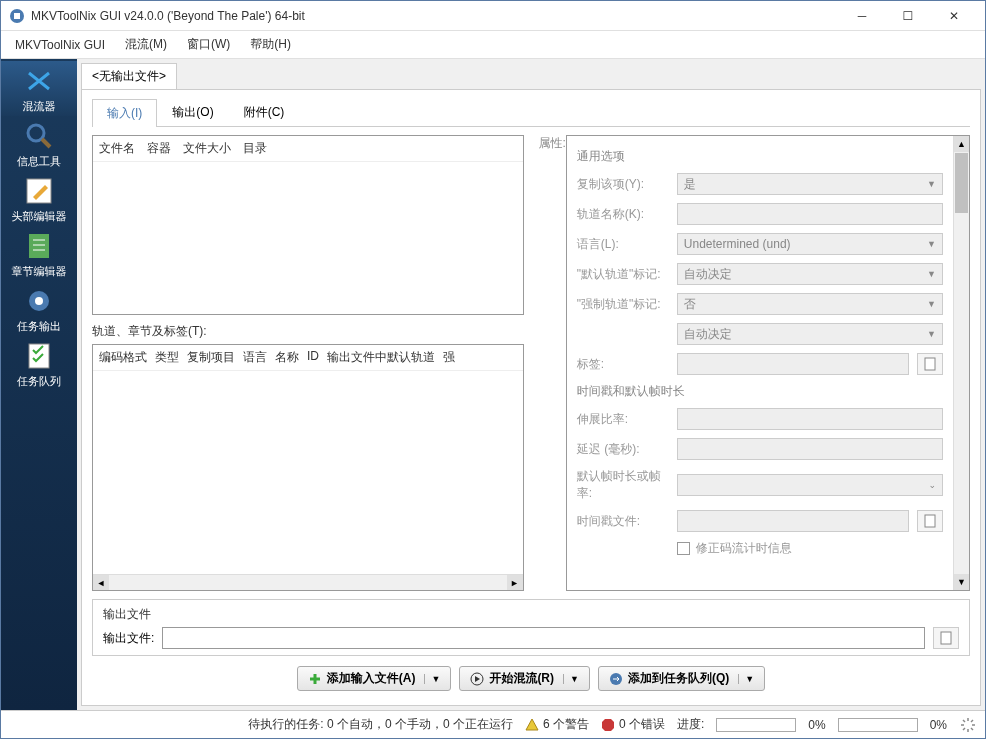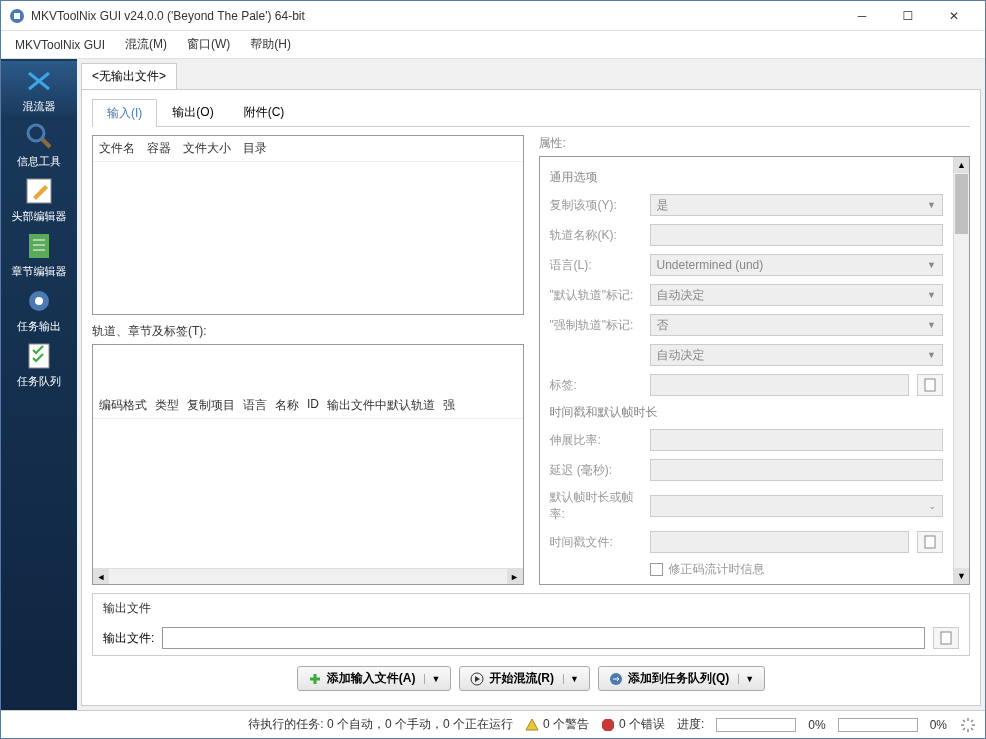--- a/index.html
+++ b/index.html
@@ -29,32 +29,32 @@
     .file-tab-close { font-size: 10px; color: #c00; }
     
     .inner-panel { flex: 1; background: #fff; border: 1px solid #ccc; display: flex; flex-direction: column; padding: 8px 10px; }
     
     .io-tabs { display: flex; border-bottom: 1px solid #ccc; margin-bottom: 8px; }
     .io-tab { padding: 5px 14px; border: 1px solid transparent; border-bottom: none; }
     .io-tab.active { border-color: #ccc; background: #fff; position: relative; top: 1px; color: #4a7ab0; }
     
     .main-content { flex: 1; display: flex; gap: 8px; min-height: 0; }
     .left-col { flex: 1; display: flex; flex-direction: column; min-width: 0; }
-    .right-col { flex: 1; display: flex; flex-direction: column; min-width: 0; padding-left: 7px; }
+    .right-col { flex: 1; display: flex; min-width: 0; padding-left: 7px; }
     
     .section-label { color: #888; margin-bottom: 4px; }
     .section-label.dark { color: #333; }
     
     .listbox { border: 1px solid #999; background: #fff; flex: 1; overflow: hidden; }
     .listbox-header { display: flex; border-bottom: 1px solid #eee; padding: 4px 6px; gap: 12px; }
     .listbox-header span { color: #333; white-space: nowrap; }
     
     .tracks-section { display: flex; flex-direction: column; flex: 1; margin-top: 8px; min-height: 0; }
     .tracks-box { border: 1px solid #999; flex: 1; display: flex; flex-direction: column; overflow: hidden; }
-    .tracks-header { display: flex; padding: 4px 6px; gap: 8px; border-bottom: 1px solid #eee; white-space: nowrap; overflow: hidden; margin-top: 48px; }
+    .tracks-header { display: flex; padding: 4px 6px; gap: 8px; border-bottom: 1px solid #eee; white-space: nowrap; overflow: hidden; }
     .tracks-header span { color: #333; white-space: nowrap; }
     .tracks-scroll { flex: 1; }
     .hscrollbar { height: 16px; background: #f0f0f0; border-top: 1px solid #ddd; display: flex; align-items: center; }
     .hscrollbar-btn { width: 16px; height: 16px; background: #e0e0e0; display: flex; align-items: center; justify-content: center; font-size: 9px; }
     .hscrollbar-track { flex: 1; }
     
     .props-box { border: 1px solid #999; flex: 1; display: flex; overflow: hidden; }
     .props-content { flex: 1; padding: 6px 10px; overflow-y: hidden; }
     .vscrollbar { width: 16px; background: #f0f0f0; border-left: 1px solid #ddd; display: flex; flex-direction: column; }
     .vscrollbar-btn { height: 16px; background: #e0e0e0; display: flex; align-items: center; justify-content: center; font-size: 9px; }
@@ -64,21 +64,21 @@
     .form-row { display: flex; align-items: center; margin-bottom: 8px; gap: 8px; }
     .form-label { width: 92px; color: #999; font-size: 12px; }
     .form-control { flex: 1; height: 22px; background: #eee; border: 1px solid #ccc; padding: 2px 6px; color: #888; }
     .form-control.combo { display: flex; align-items: center; justify-content: space-between; }
     .combo-arrow { font-size: 9px; color: #888; }
     .icon-btn { width: 26px; height: 22px; background: #f5f5f5; border: 1px solid #ccc; display: flex; align-items: center; justify-content: center; }
     .checkbox-row { display: flex; align-items: center; gap: 6px; margin-left: 100px; }
     .checkbox { width: 13px; height: 13px; border: 1px solid #999; }
     
     .output-section { margin-top: 8px; border: 1px solid #ccc; background: #fff; padding: 6px 10px; }
-    .output-title { color: #333; margin-bottom: 10px; }
+    .output-title { color: #333; margin-bottom: 4px; }
     .output-row { display: flex; align-items: center; gap: 8px; }
     .output-input { flex: 1; height: 22px; border: 1px solid #999; padding: 2px 6px; }
     
     .action-bar { display: flex; justify-content: center; gap: 8px; padding: 10px 0 6px 0; background: #fff; font-weight: bold; }
     .action-btn { display: flex; align-items: center; background: linear-gradient(#fafafa, #e5e5e5); border: 1px solid #aaa; border-radius: 3px; padding: 3px 10px; gap: 5px; }
     .action-btn-icon { width: 14px; height: 14px; }
     .dropdown-arrow { border-left: 1px solid #aaa; padding-left: 6px; margin-left: 4px; font-size: 9px; }
     
     .statusbar { height: 28px; background: #fff; border-top: 1px solid #ccc; display: flex; align-items: center; padding: 0 8px; gap: 12px; font-size: 12px; color: #333; }
     .status-section { display: flex; align-items: center; gap: 4px; }
@@ -339,21 +339,21 @@
   </div>
 </div>
 
 <div class="statusbar">
   <div style="flex:1"></div>
   <span>待执行的任务: 0 个自动，0 个手动，0 个正在运行</span>
   <div class="status-section">
     <svg width="14" height="14" viewBox="0 0 14 14">
         <path d="M7 1 L13 12 L1 12 Z" fill="#e8c838" stroke="#aa8818"></path>
       </svg>
-    <span>0 个警告</span>
+    <span>6 个警告</span>
   </div>
   <div class="status-section">
     <svg width="14" height="14" viewBox="0 0 14 14">
         <polygon points="4,1 10,1 13,4 13,10 10,13 4,13 1,10 1,4" fill="#c83838"></polygon>
       </svg>
     <span>0 个错误</span>
   </div>
   <span>进度:</span>
   <div class="progress-bar"></div>
   <span>0%</span>

